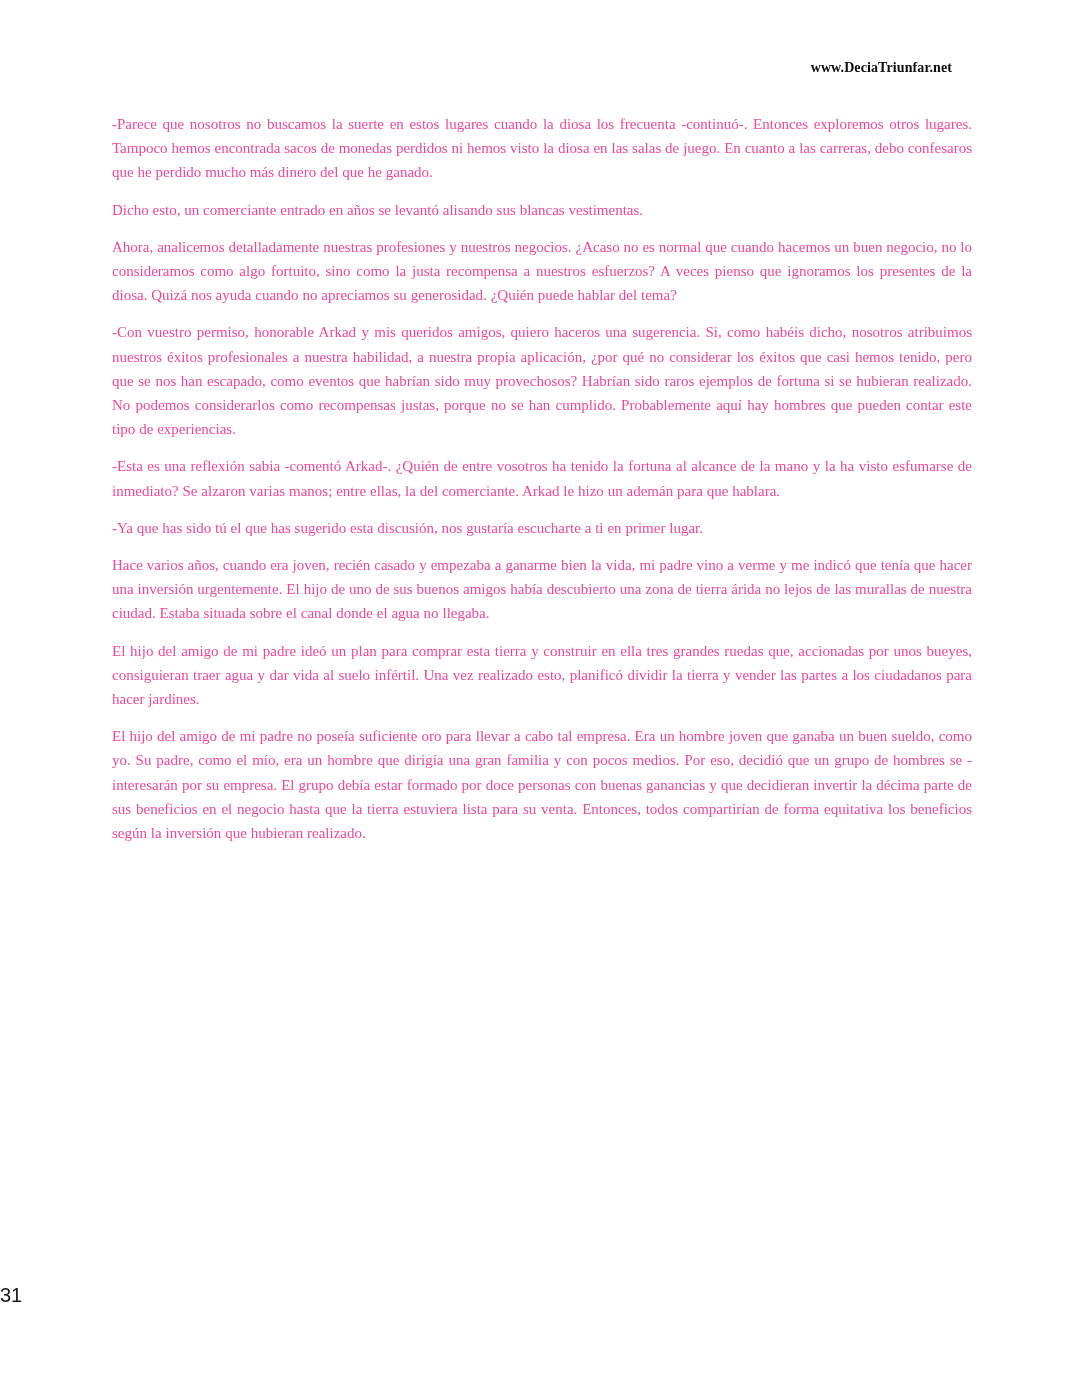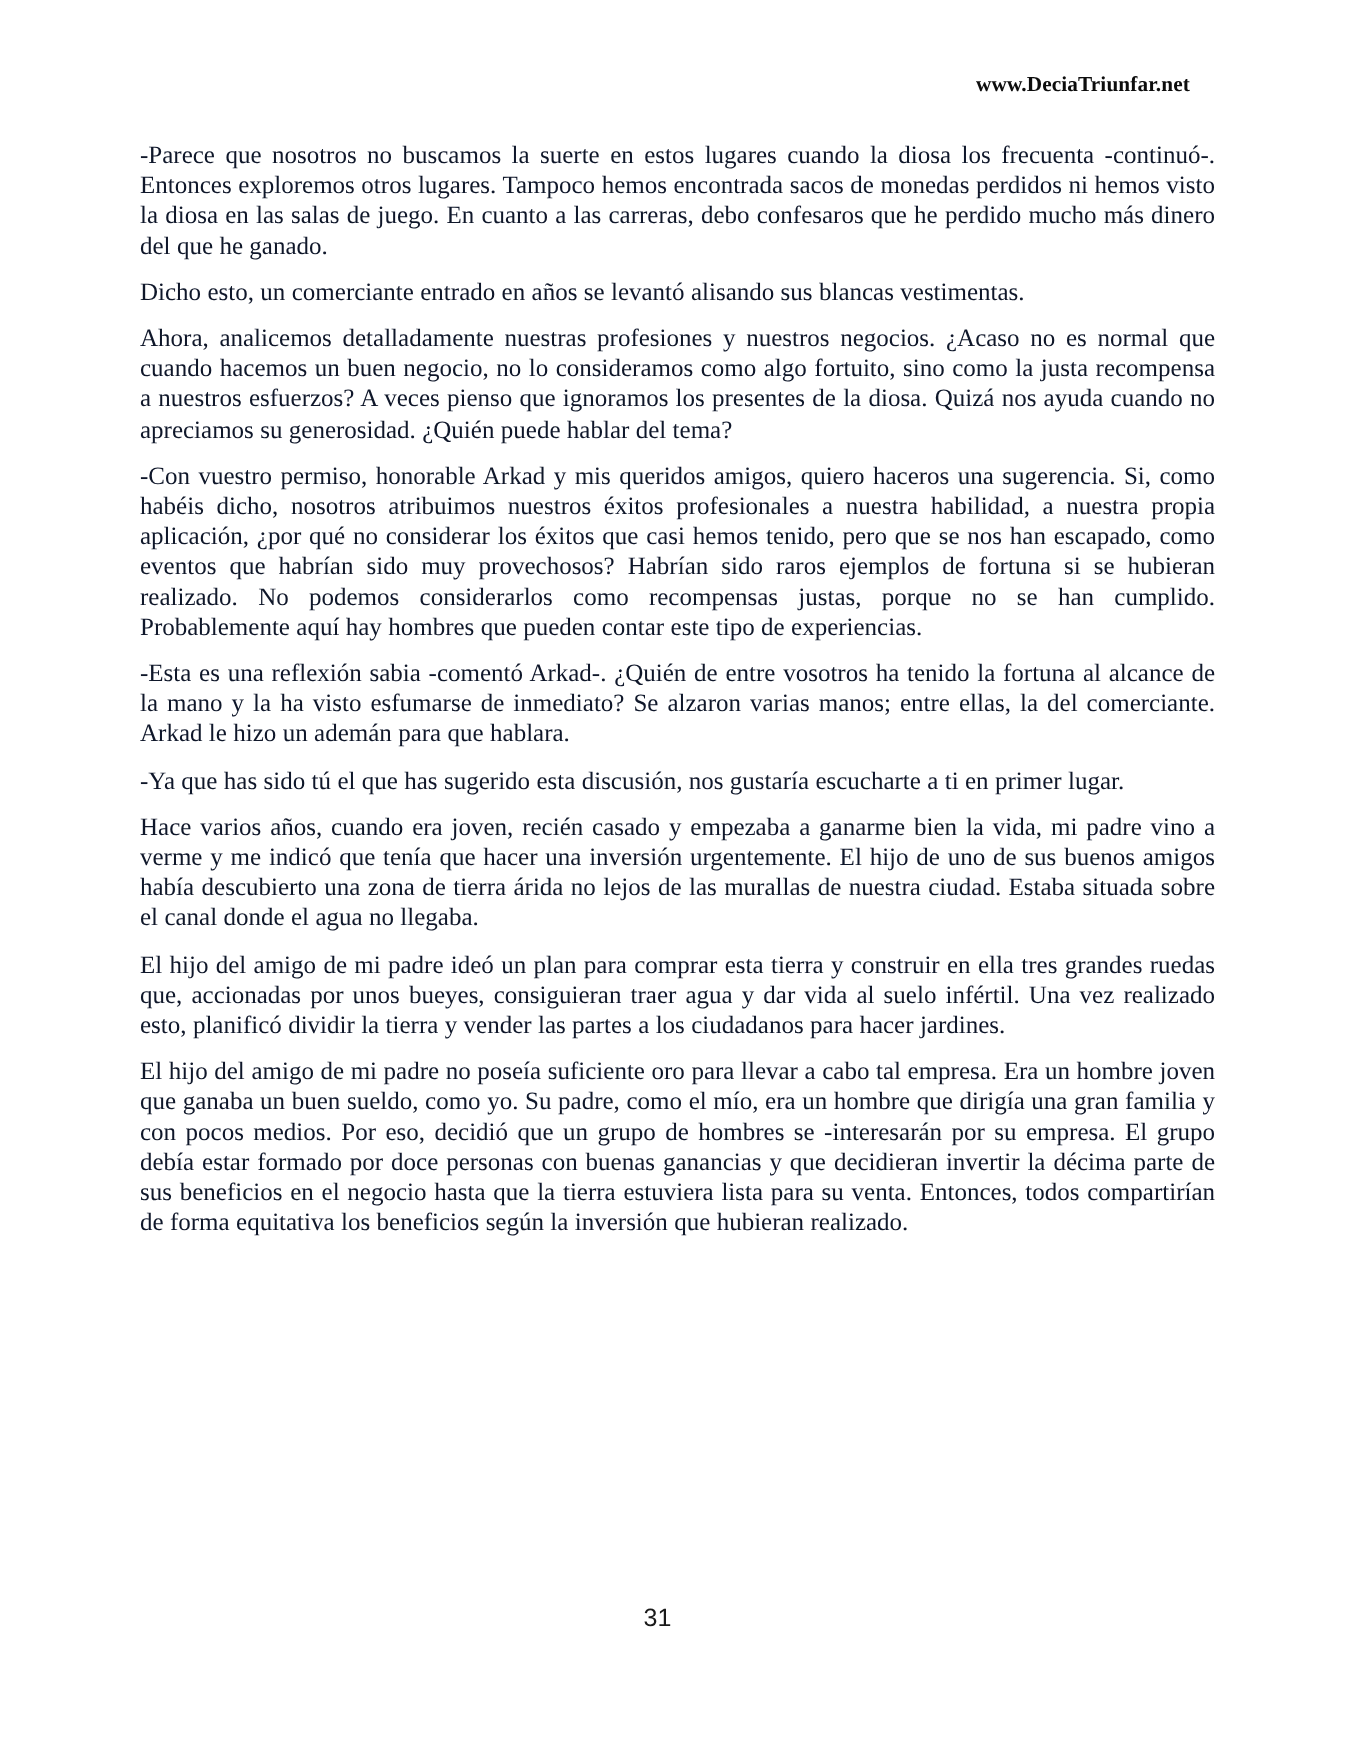--- a/index.html
+++ b/index.html
@@ -29,56 +29,55 @@
   .header {
     position: absolute;
     left: 112px;
     top: 58px;
     width: 840px;
     text-align: right;
   }
   .header-site {
     font-family: "Liberation Serif", "DejaVu Serif", serif;
     font-weight: bold;
-    font-size: 17px;
+    font-size: 14px;
     letter-spacing: 0.1px;
     color: #0d0d0d;
     white-space: nowrap;
   }
 
   
   .content {
     position: absolute;
     left: 112px;
     top: 112px;
     width: 860px;
   }
 
   .para {
     margin: 0 0 13px 0;
-    font-size: 20px;
+    font-size: 15px;
     line-height: 24.2px;
     text-align: justify;
     text-justify: inter-word;
     -webkit-hyphens: none;
     hyphens: none;
-    color: #0f172a;
+    color: #ec4899;
     word-spacing: 0.1px;
   }
   .para:last-child {
     margin-bottom: 0;
   }
 
   
   .footer {
     position: absolute;
     left: 0;
     top: 1284px;
     width: 1052px;
-    text-align: center;
   }
   .folio {
     font-family: "Liberation Sans", "DejaVu Sans", sans-serif;
     font-size: 20px;
     color: #1a1a1a;
   }
 </style>
 </head>
 <body>
 

